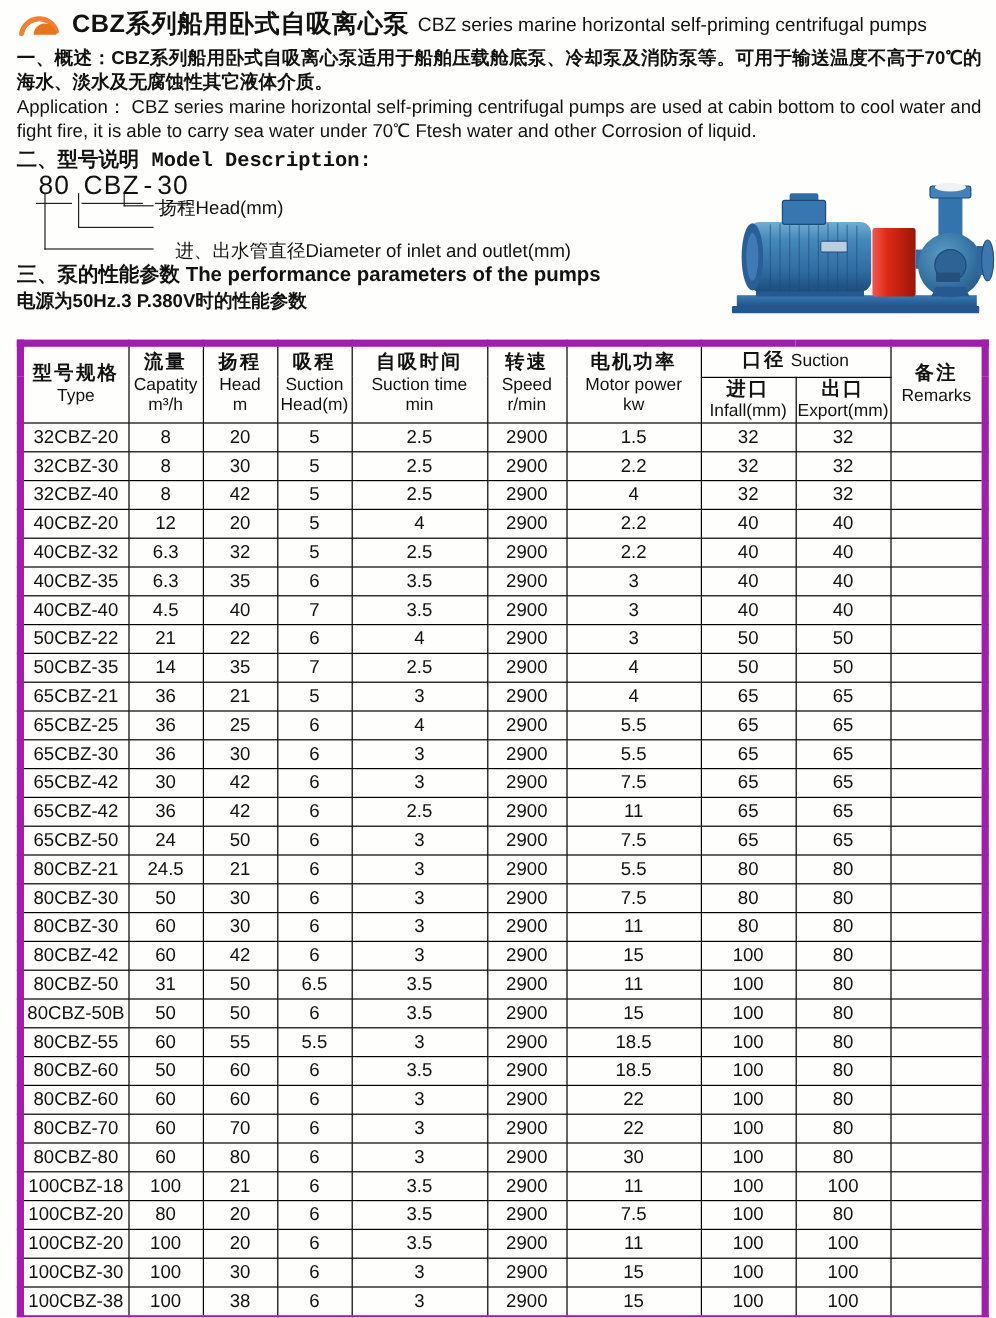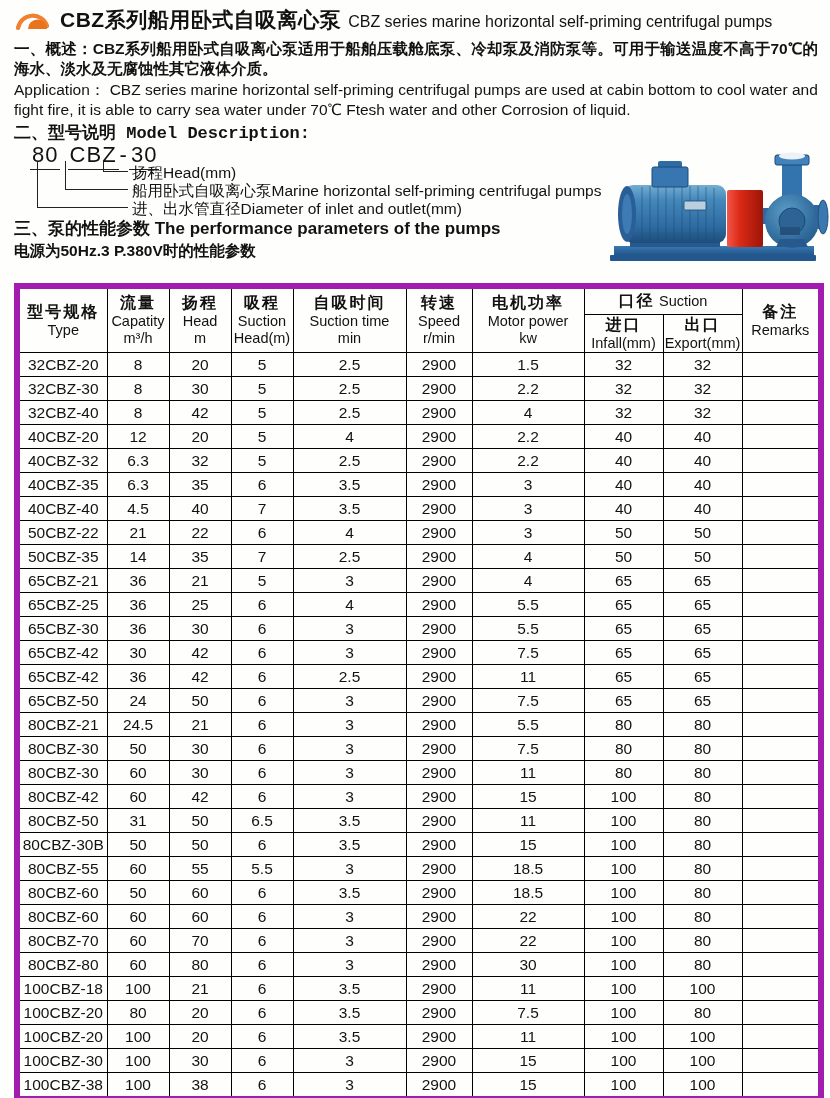--- a/index.html
+++ b/index.html
@@ -36,21 +36,21 @@
   .code-line { position:absolute; left:16px; top:0; font-size:22px; font-weight:400; letter-spacing:1px; }
   .code-part { display:inline-block; border-bottom:1.5px solid #222; padding:0 2px 1px 2px; }
   .code-dash { display:inline-block; padding:0 1px 1px 1px; }
   .conn { position:absolute; border-left:1.5px solid #222; border-bottom:1.5px solid #222; }
   .conn-head     { left:89px; top:19px; width:25px; height:11px; }
   .conn-series   { left:51px; top:19px; width:63px; height:29px; }
   .conn-diameter { left:23px; top:19px; width:91px; height:47px; }
   .diag-label { position:absolute; left:118px; font-size:15.5px; font-weight:500; white-space:nowrap; }
   .lab-head     { top:21px; }
   .lab-series   { top:39px; }
-  .lab-diameter { top:57px; }
+  .lab-diameter { top:57px;margin-left:14px; }
 
   
   .pump-figure { position:absolute; left:596px; top:143px; width:234px; height:128px; }
 
   
   .spec-table-wrap { position:absolute; left:14px; top:283px; width:804px; }
   table.spec { border-collapse:collapse; width:804px; table-layout:fixed; border:6px solid #a21caf; }
   table.spec th, table.spec td { border:1px solid #000; text-align:center; vertical-align:middle; padding:0 1px; }
   table.spec thead tr.h1 th { height:28px; }
   table.spec thead tr.h2 th { height:38px; }
@@ -79,21 +79,20 @@
 
   <div class="diagram">
     <div class="code-line">
       <span class="code-part">80</span>
       <span class="code-part">CBZ</span><span class="code-dash">-</span><span class="code-part">30</span>
     </div>
     <div class="conn conn-head"></div>
     <div class="conn conn-series"></div>
     <div class="conn conn-diameter"></div>
     <div class="diag-label lab-head">扬程Head(mm)</div>
-    <div class="diag-label lab-series">船用卧式自吸离心泵Marine horizontal self-priming centrifugal pumps</div>
     <div class="diag-label lab-diameter">进、出水管直径Diameter of inlet and outlet(mm)</div>
   </div>
 
   <svg class="pump-figure" viewBox="0 0 234 128" aria-hidden="true">
     <defs>
       <linearGradient id="motorG" x1="0" y1="0" x2="0" y2="1">
         <stop offset="0" stop-color="#74aed2"></stop>
           <stop offset="0.25" stop-color="#4589bb"></stop>
         <stop offset="0.7" stop-color="#2f6ca2"></stop>
           <stop offset="1" stop-color="#1d4d7c"></stop>
@@ -467,21 +466,21 @@
             <td>50</td>
             <td>6.5</td>
             <td>3.5</td>
             <td>2900</td>
             <td>11</td>
             <td>100</td>
             <td>80</td>
             <td></td>
           </tr>
           <tr>
-            <td>80CBZ-30B</td>
+            <td>80CBZ-50B</td>
             <td>50</td>
             <td>50</td>
             <td>6</td>
             <td>3.5</td>
             <td>2900</td>
             <td>15</td>
             <td>100</td>
             <td>80</td>
             <td></td>
           </tr>

